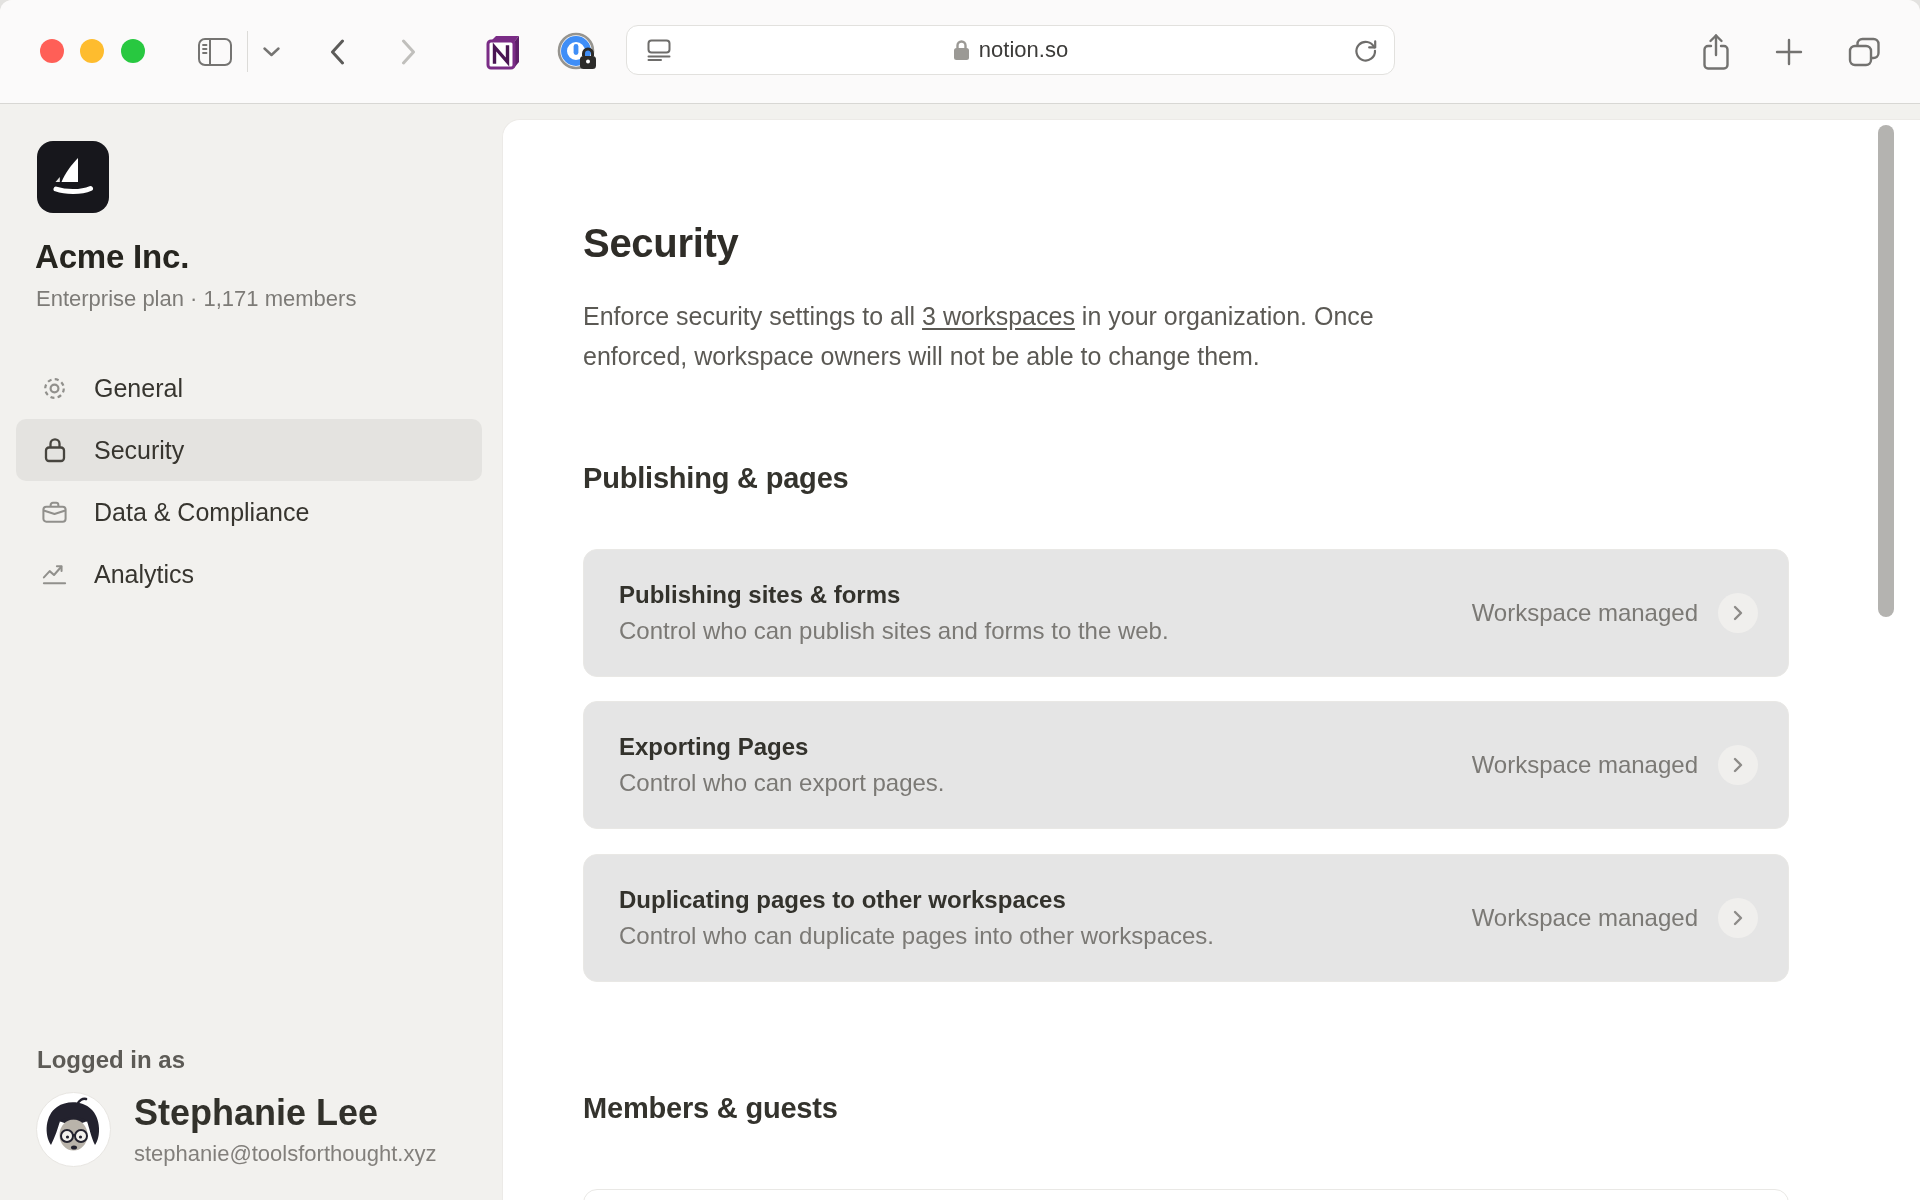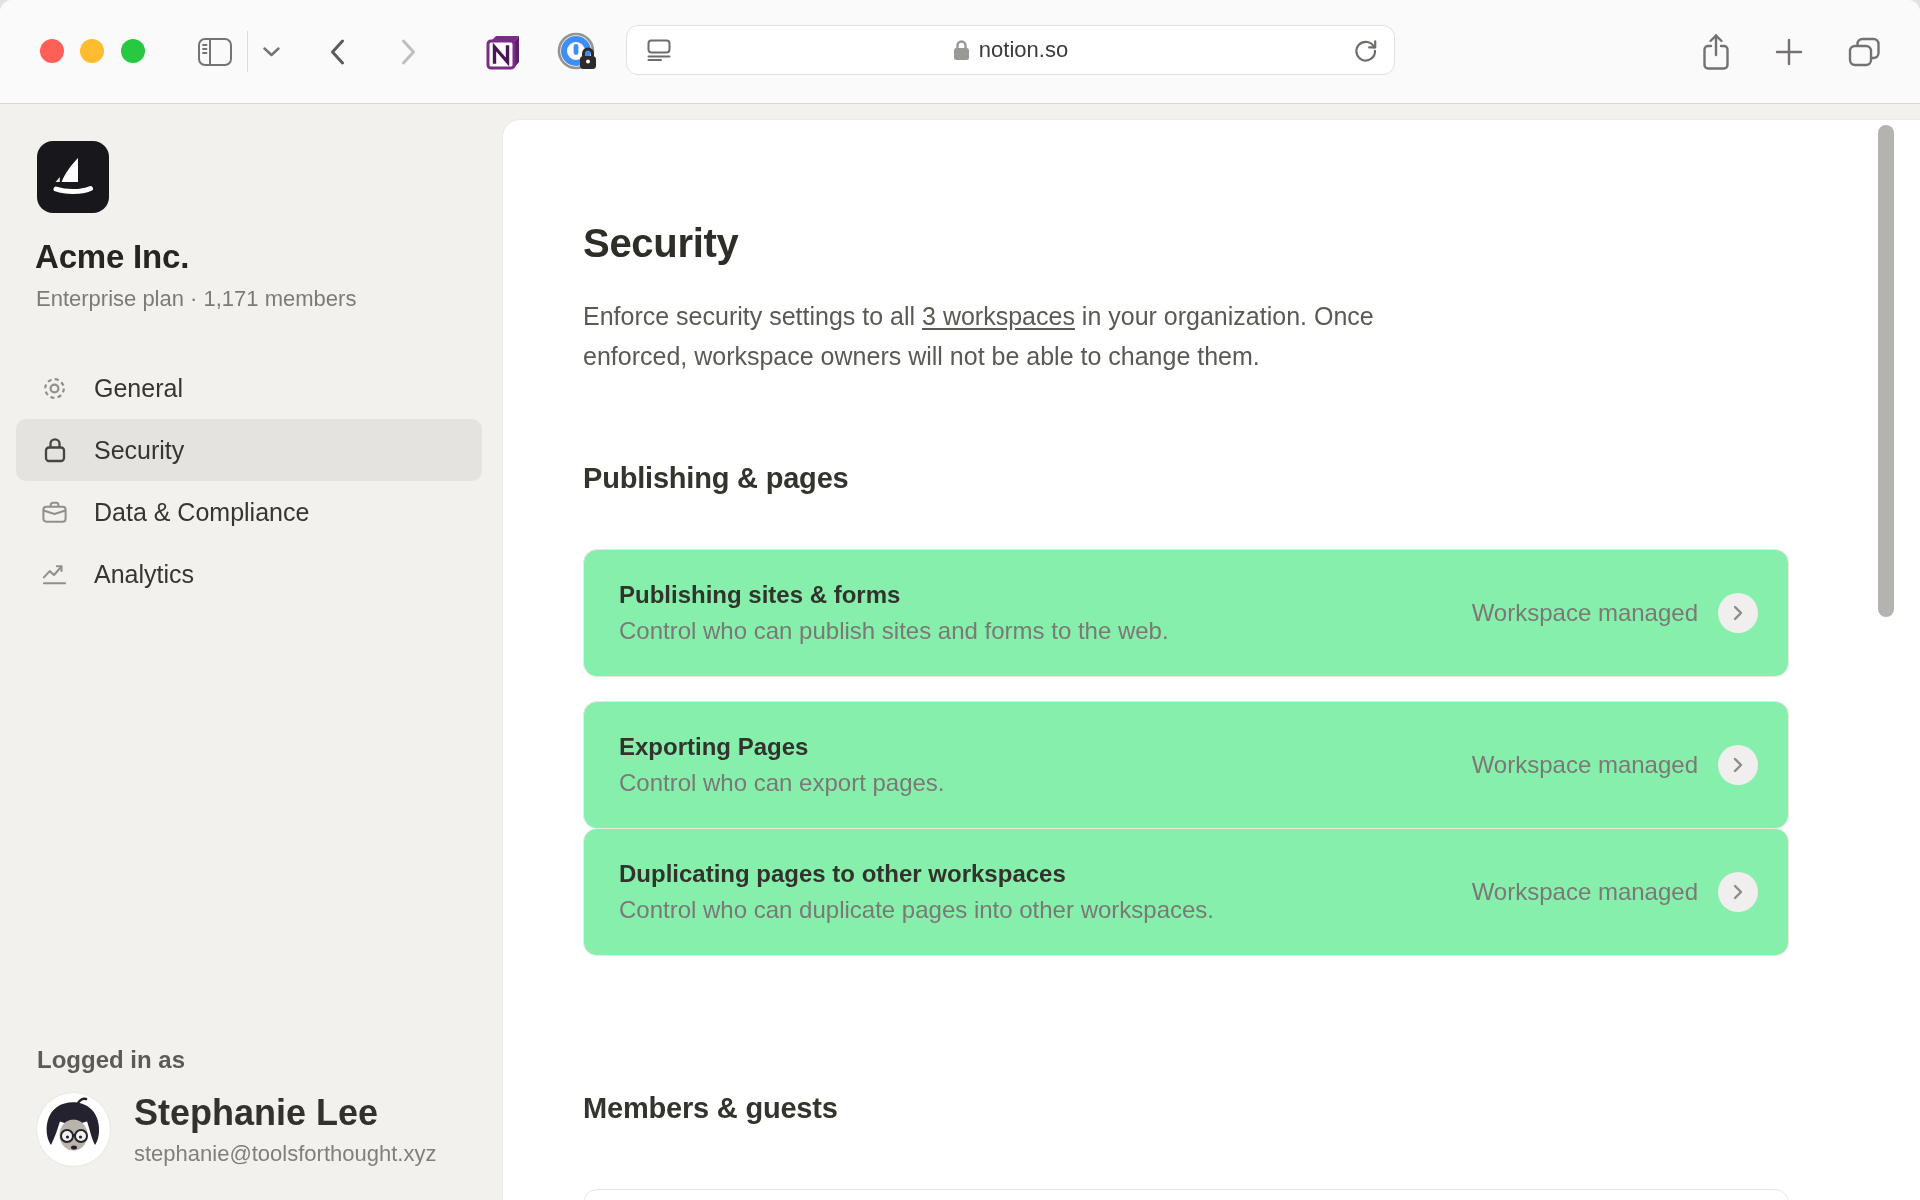--- a/index.html
+++ b/index.html
@@ -63,25 +63,25 @@
     border-top-left-radius:18px;overflow:hidden;
   }
   .page-title{position:absolute;left:80px;top:98px;font-size:40px;line-height:50px;font-weight:700;color:#2f2d28;letter-spacing:-0.3px;margin:0;}
   .page-desc{position:absolute;left:80px;top:176px;width:1000px;font-size:25px;line-height:40px;color:#5b5954;margin:0;}
   .page-desc a{color:inherit;text-decoration:underline;text-underline-offset:3px;cursor:pointer;}
   .sec-heading{position:absolute;left:80px;font-size:29px;line-height:36px;font-weight:700;color:#34332d;margin:0;letter-spacing:-0.2px;}
   .sec-heading.s1{top:340px;}
   .sec-heading.s2{top:970px;}
   .card{
     position:absolute;left:80px;width:1206px;height:128px;
-    border:1px solid #e9e8e5;border-radius:14px;background:#86efac;
+    border:1px solid #e9e8e5;border-radius:14px;background:#e5e5e5;
     display:flex;align-items:center;justify-content:space-between;
     box-sizing:border-box;padding:0 30px 0 35px;
   }
-  .card.c1{top:429px;} .card.c2{top:581px;} .card.c3{top:708px;}
+  .card.c1{top:429px;} .card.c2{top:581px;} .card.c3{top:734px;}
   .card-title{font-size:24px;font-weight:600;color:#33322c;}
   .card-sub{font-size:24px;color:#7b7975;margin-top:8px;}
   .card-right{display:flex;align-items:center;gap:20px;}
   .card-value{font-size:24px;color:#7b7975;}
   .chev-circle{width:40px;height:40px;border-radius:50%;background:#f0efed;display:flex;align-items:center;justify-content:center;border:none;padding:0;}
   .partial-card{
     position:absolute;left:80px;top:1069px;width:1206px;height:40px;
     border:1px solid #e9e8e5;border-radius:14px 14px 0 0;background:#fff;box-sizing:border-box;
   }
   .scroll-thumb{position:absolute;right:26px;top:5px;width:16px;height:492px;border-radius:8px;background:#b4b3b0;}

